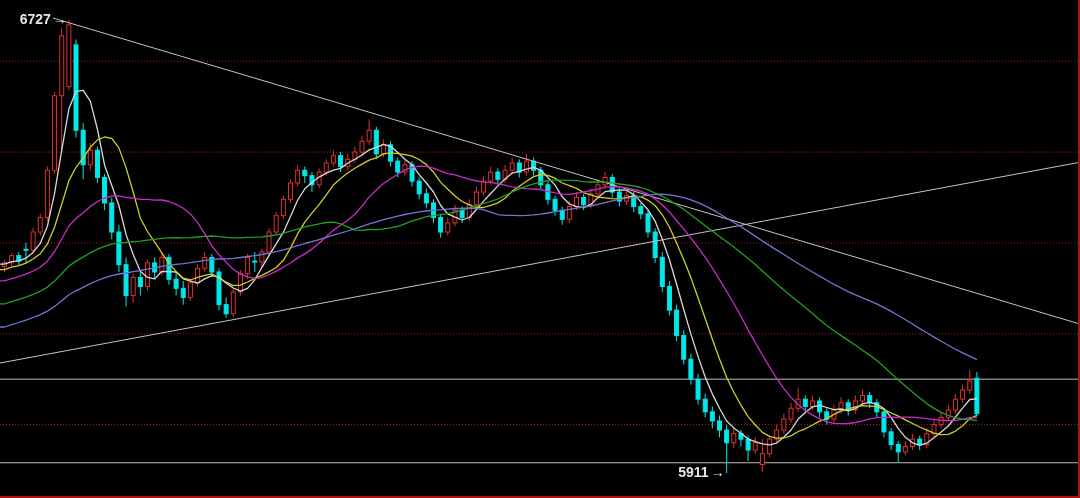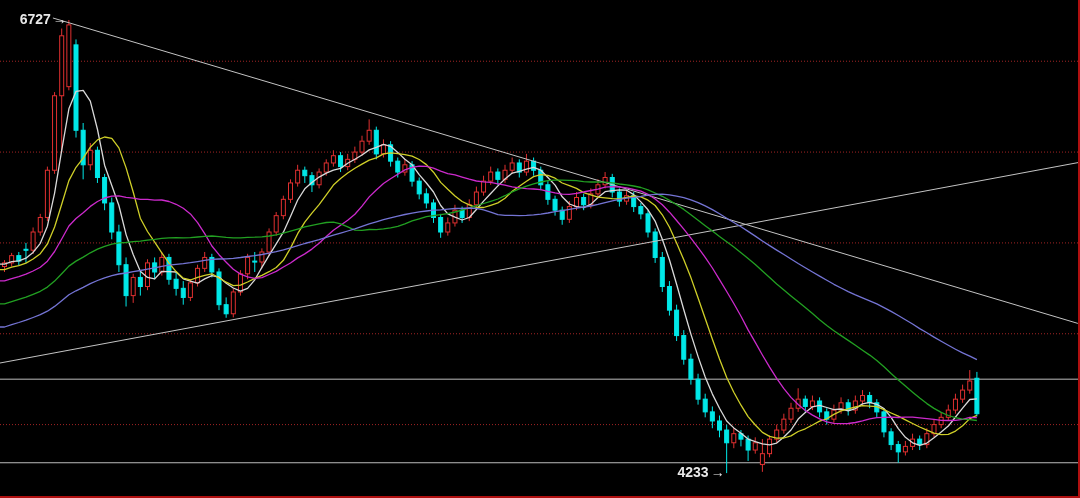--- a/index.html
+++ b/index.html
@@ -579,15 +579,15 @@
       <polyline points="0,327.0 4.5,327.0 11.7,324.6 18.8,322.5 26.0,320.1 33.1,317.5 40.3,314.7 47.4,311.2 54.6,306.4 61.7,300.7 68.9,294.8 76.0,290.8 83.2,287.3 90.3,283.6 97.5,280.5 104.6,277.8 111.8,275.6 118.9,274.0 126.1,273.0 133.2,271.7 140.3,270.5 147.5,269.1 154.7,267.8 161.8,266.3 169.0,265.2 176.1,264.3 183.3,263.6 190.4,262.7 197.6,261.6 204.7,260.4 211.9,259.4 219.0,259.0 226.2,258.8 233.3,258.3 240.5,257.5 247.6,256.5 254.8,255.6 261.9,254.5 269.1,253.2 276.2,251.6 283.4,249.8 290.5,247.8 297.7,245.6 304.8,243.5 311.9,241.6 319.1,239.6 326.3,237.4 333.4,235.1 340.6,233.1 347.7,231.0 354.9,228.8 362.0,226.4 369.2,223.9 376.3,221.9 383.5,219.7 390.6,217.8 397.8,216.2 404.9,214.5 412.1,213.1 419.2,211.9 426.4,211.0 433.5,210.2 440.7,209.8 447.8,209.2 455.0,208.5 462.1,208.3 469.3,208.0 476.4,208.4 483.6,209.8 490.7,212.1 497.9,214.7 505.0,215.3 512.2,215.3 519.3,215.7 526.5,215.4 533.6,214.9 540.8,214.1 547.9,213.0 555.1,211.6 562.2,210.6 569.4,209.3 576.5,208.2 583.6,207.0 590.8,206.0 598.0,204.4 605.1,202.6 612.3,200.8 619.4,199.4 626.6,198.2 633.7,197.4 640.9,196.4 648.0,195.2 655.1,194.3 662.3,194.2 669.5,194.8 676.6,196.1 683.8,197.7 690.9,199.8 698.1,202.6 705.2,205.9 712.4,209.6 719.5,213.7 726.7,218.2 733.8,222.5 741.0,226.8 748.1,231.4 755.3,236.1 762.4,241.0 769.6,245.6 776.7,250.1 783.9,254.5 791.0,259.0 798.2,263.5 805.3,267.7 812.5,272.0 819.6,276.1 826.8,280.2 833.9,284.3 841.1,288.0 848.2,291.6 855.4,294.9 862.5,297.9 869.7,300.8 876.8,303.9 884.0,307.6 891.1,311.4 898.3,315.5 905.4,319.7 912.6,324.0 919.7,328.6 926.9,332.8 934.0,337.1 941.2,341.3 948.3,345.3 955.5,349.2 962.6,352.9 969.8,356.2 976.9,359.7" fill="none" stroke="#7474d4" stroke-width="1.3" stroke-linejoin="round"></polyline>
       <rect x="1078" y="0" width="2" height="498" fill="#b01010"></rect>
       <rect x="0" y="496" width="1080" height="2" fill="#b01010"></rect>
     </svg>
 
   <div class="price-label" id="label-high" style="left: 66.85px; top: 9.98541px; color: rgb(232, 232, 232);">
     <span>6727</span><span class="arrow">→</span>
   </div>
 
   <div class="price-label" id="label-low" style="left: 724.65px; top: 463.109px; color: rgb(232, 232, 232);">
-    <span>4233</span><span class="arrow">→</span>
+    <span>5911</span><span class="arrow">→</span>
   </div>
 </div>
 
 </body></html>

